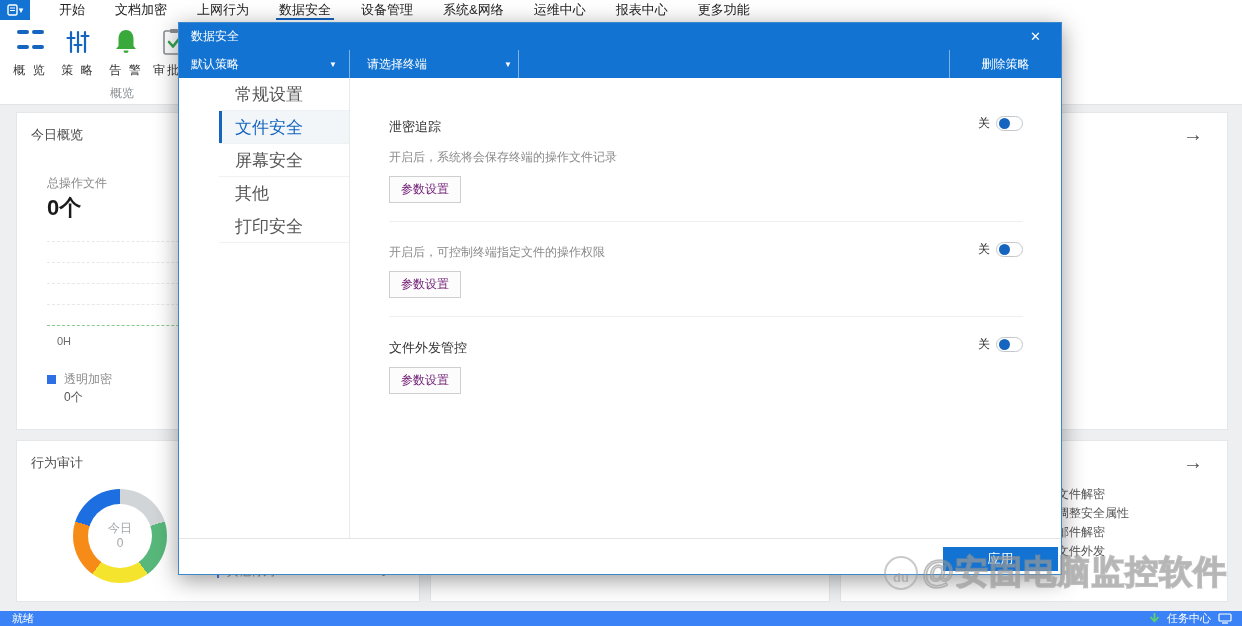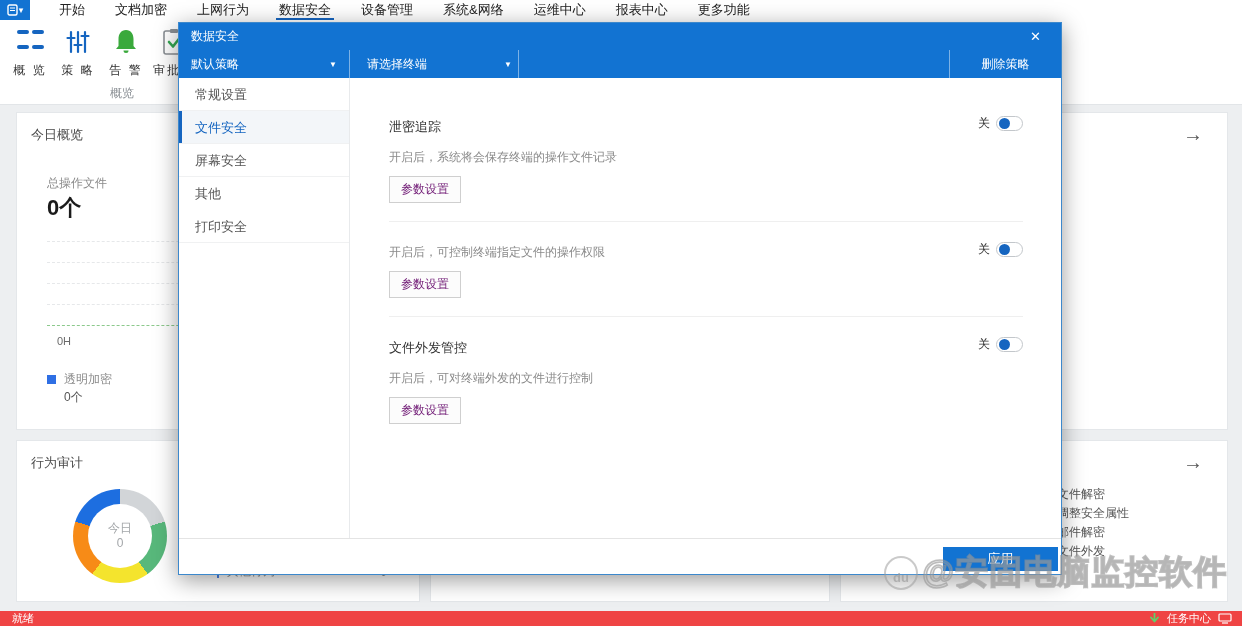--- a/index.html
+++ b/index.html
@@ -61,41 +61,41 @@
   .dlg-toolbar { position:absolute; left:0; top:27px; width:100%; height:28px; background:var(--accent); color:#fff; font-size:12px; }
   .dd { position:absolute; top:0; height:28px; display:flex; align-items:center; padding:0 12px; cursor:pointer;text-align:center; }
   .dd .caret { margin-left:auto; font-size:8px; }
   .dd1 { left:0; width:170px; }
   .dd2 { left:176px; width:169px; }
   .tb-sep { position:absolute; top:0; width:1px; height:28px; background:rgba(255,255,255,.45); }
   .delete-btn { position:absolute; right:0; top:0; width:111px; height:28px; display:flex; align-items:center; justify-content:center; cursor:pointer; font-size:12px; }
 
   .dlg-body { position:absolute; left:0; top:55px; width:100%; height:460px; background:#fff; }
   .side-nav { position:absolute; left:0; top:0; width:170px; }
-  .side-item { height:33px; line-height:33px; padding-left:16px; font-size:13px; color:#555; border-bottom:1px solid #f0f1f2; cursor:pointer; position:relative; }
+  .side-item { height:33px; line-height:33px; padding-left:16px; font-size:17px; color:#555; border-bottom:1px solid #f0f1f2; cursor:pointer; position:relative;margin-left:40px; }
   .side-item.selected { background:#f3f6f9; color:var(--accent-deep); }
   .side-item.selected::before { content:""; position:absolute; left:0; top:0; width:3px; height:100%; background:var(--accent-deep); }
   .v-divider { position:absolute; left:170px; top:0; width:1px; height:460px; background:#e8eaec; }
 
   .content { position:absolute; left:210px; top:0; width:634px; }
   .section { position:relative; }
   .sec-title { font-size:13px; color:#333; }
   .sec-desc { font-size:12px; color:#8a8a8a; margin-top:13px; }
   .param-btn { display:inline-block; margin-top:10px; font-size:12px; color:#701a75; border:1px solid #cfcfcf; background:#fcfcfc; padding:4px 11px; cursor:pointer; }
   .toggle-wrap { position:absolute; right:0; top:-3px; display:flex; align-items:center; gap:6px; }
   .toggle-state { font-size:12px; color:#333; }
   .switch { width:27px; height:15px; border:1px solid #c3c7cb; border-radius:8px; background:#fff; position:relative; cursor:pointer; }
   .switch .knob { position:absolute; left:2px; top:1px; width:11px; height:11px; border-radius:50%; background:var(--accent-deep); }
   .sec-divider { border-top:1px solid #efefef; margin:18px 0 22px 0; }
 
   .dlg-bottom-line { position:absolute; left:0; top:515px; width:100%; border-top:1px solid #e4e4e4; }
   .apply-btn { position:absolute; left:764px; top:524px; width:115px; height:24px; background:var(--accent); color:#fff; font-size:13px; border:none; cursor:pointer;font-family:Liberation Mono, monospace; }
 
   
-  .statusbar { position:absolute; left:0; top:611px; width:1242px; height:15px; background:#ef4444; color:#fff; display:flex; align-items:center; font-size:11px; z-index:45; }
+  .statusbar { position:absolute; left:0; top:611px; width:1242px; height:15px; background:#3b82f6; color:#fff; display:flex; align-items:center; font-size:11px; z-index:45; }
   .status-left { padding-left:12px; }
   .status-right { margin-left:auto; display:flex; align-items:center; gap:7px; padding-right:10px; }
   .task-label { cursor:pointer; }
 
   
   .watermark { position:absolute; left:884px; top:550px; display:flex; align-items:center; gap:4px; z-index:60; pointer-events:none; }
   .wm-logo { width:34px; height:34px; border-radius:50%; border:2px solid rgba(150,150,150,.5); color:rgba(150,150,150,.6); display:flex; align-items:flex-end; justify-content:center; font-size:13px; font-weight:bold; padding-bottom:3px; background:rgba(255,255,255,.1); }
   .wm-text { font-size:33px; font-weight:bold; letter-spacing:1px; color:rgba(255,255,255,.10); -webkit-text-stroke:1.5px rgba(145,145,145,.55); text-shadow:0 0 1px rgba(150,150,150,.3); }
 </style>
 </head>
@@ -298,21 +298,20 @@
       <div class="sec-divider"></div>
 
       <div class="section">
         <div class="sec-title">文件外发管控</div>
         <div class="toggle-wrap">
           <span class="toggle-state">关</span>
           <span class="switch">
               <span class="knob"></span>
             </span>
         </div>
-        <div class="sec-desc">开启后，可对终端外发的文件进行控制</div>
         <div class="param-btn">参数设置</div>
       </div>
     </div>
   </div>
 
   <div class="dlg-bottom-line"></div>
   <button class="apply-btn">应用</button>
 </div>
 
 <div class="statusbar">

